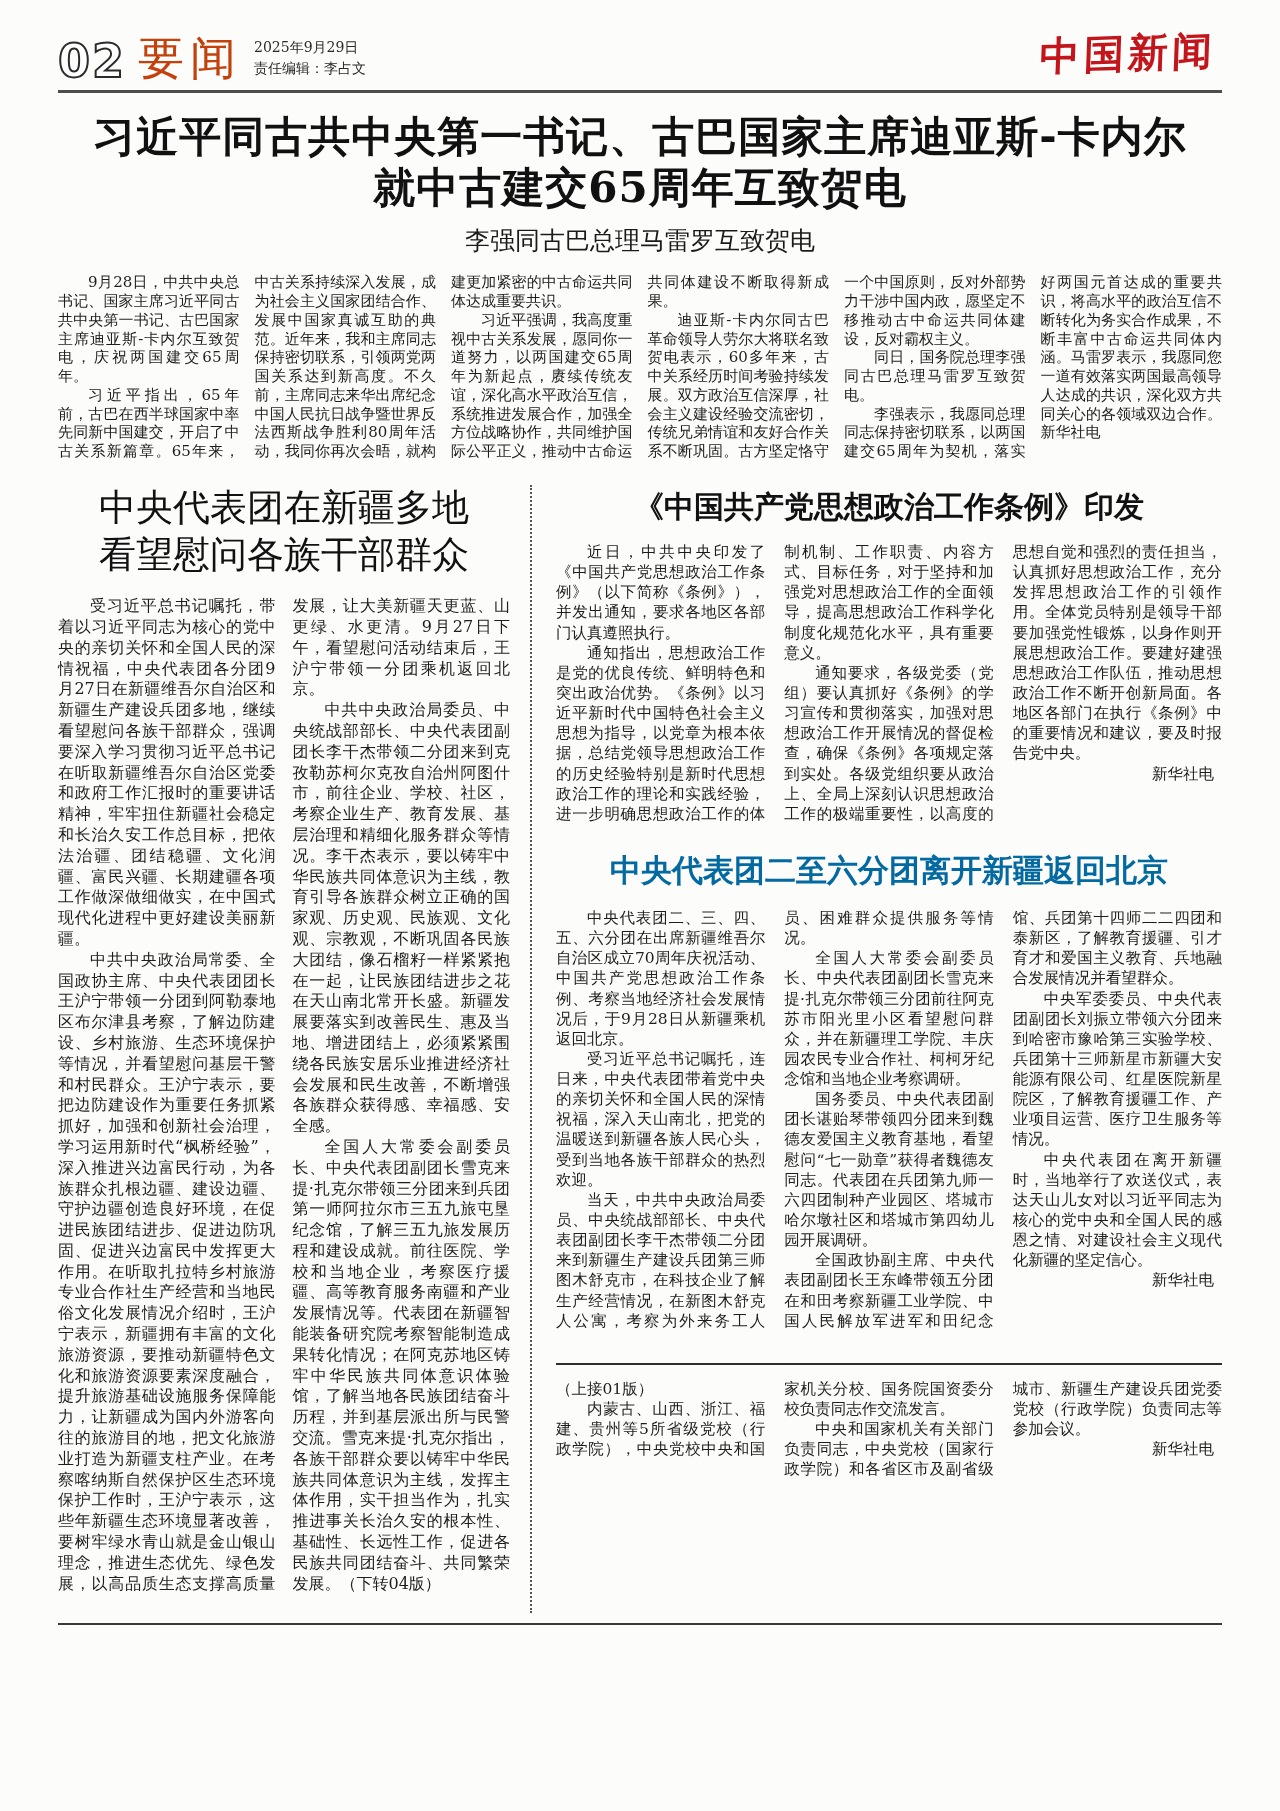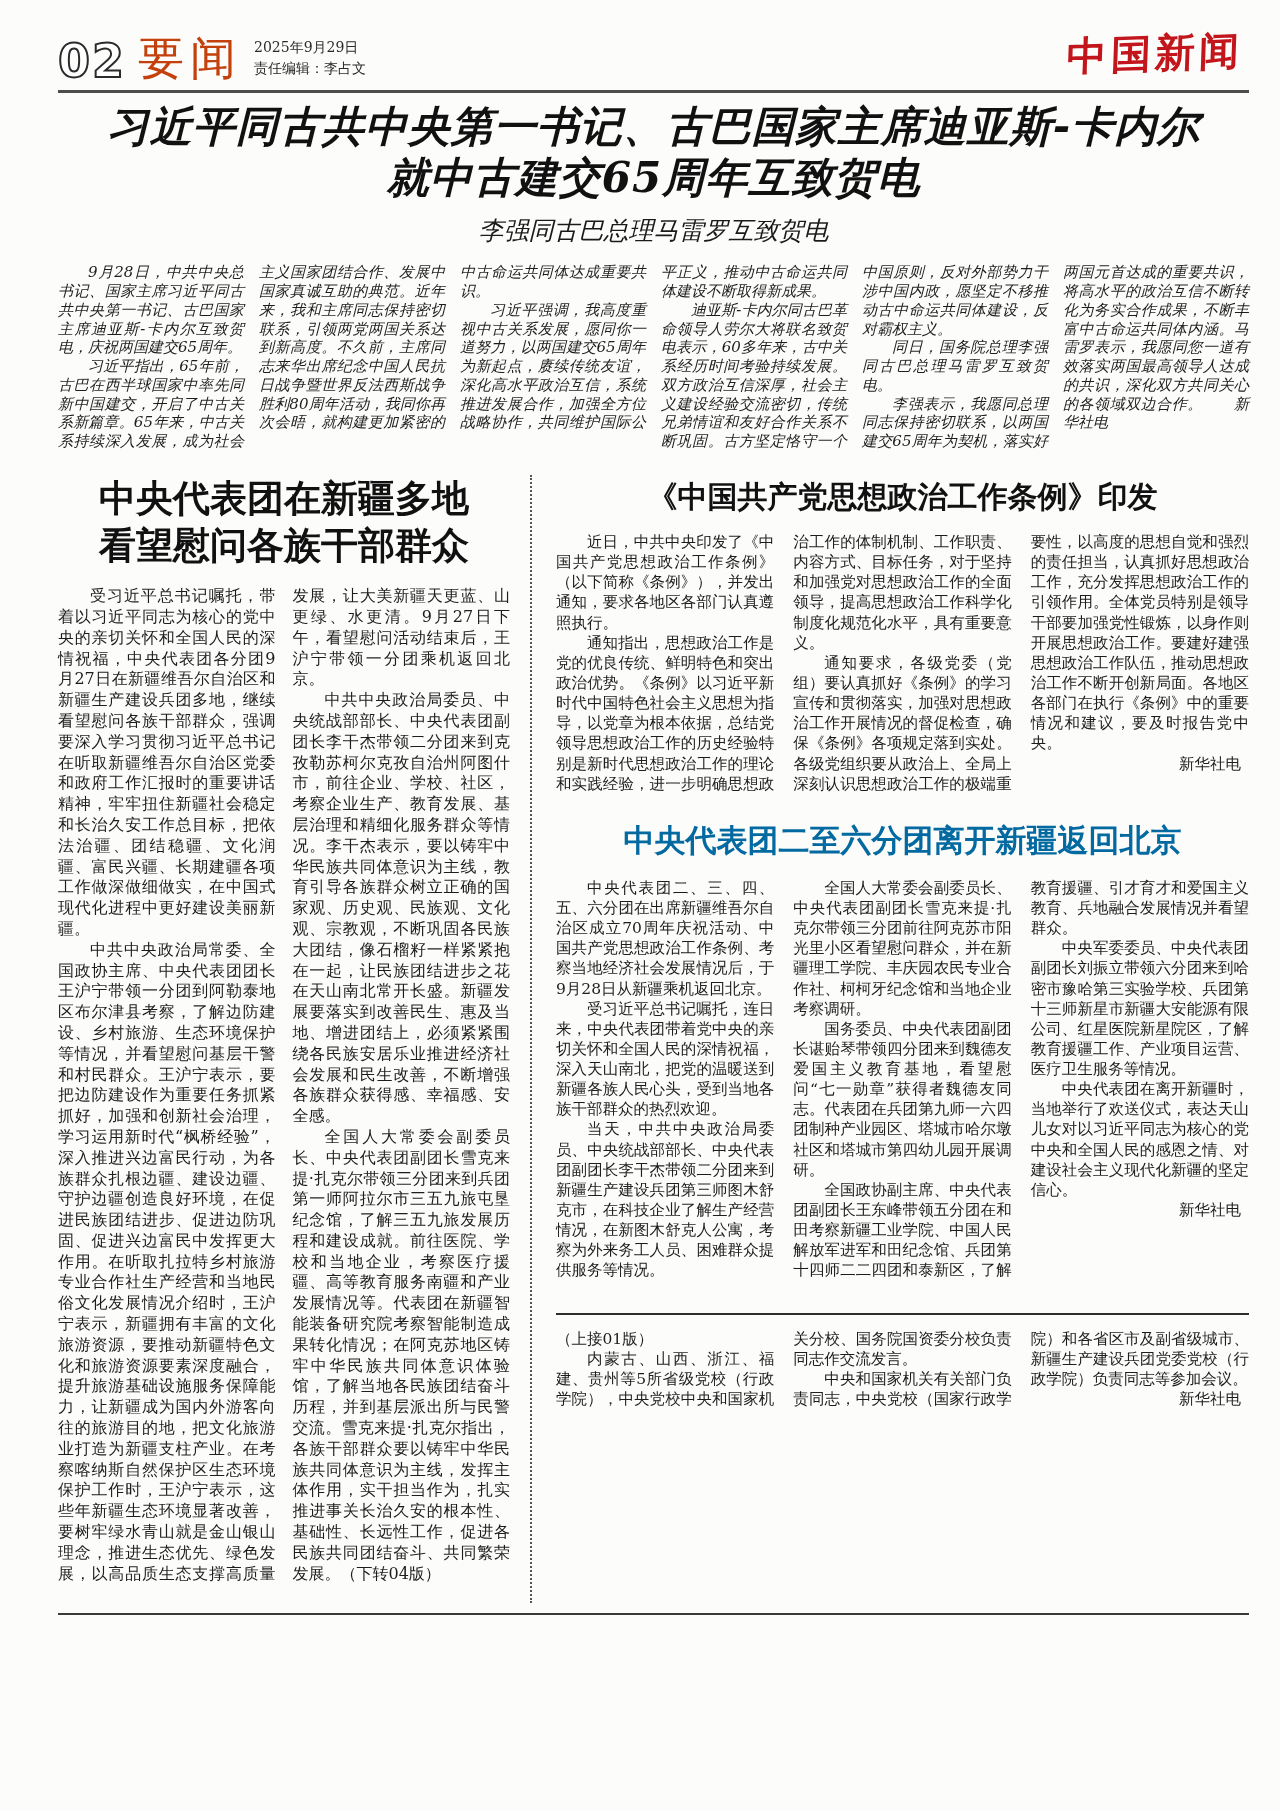--- a/index.html
+++ b/index.html
@@ -1,45 +1,45 @@
 <!DOCTYPE html>
 <html><head>
 <meta charset="utf-8">
 <style>
   * { margin:0; padding:0; box-sizing:border-box; }
   html,body { background:#9a9a9a; }
   .page {
     width:1280px; height:1811px; margin:0 auto;
     background:#fcfcfa; color:#1d1d1d;
-    padding:26px 31px 0 58px; overflow:hidden;
+    padding:26px 58px 0 58px; overflow:hidden;
     font-family:"DejaVu Serif","Liberation Serif",serif;
   }
   
   .masthead { display:flex; align-items:flex-end; justify-content:space-between;
               padding-bottom:9px; border-bottom:3px solid #4d4d4d; }
   .mast-left { display:flex; align-items:flex-end; gap:12px; }
   .page-num { font-family:"DejaVu Sans","Liberation Sans",sans-serif;
               font-size:46px; font-weight:700; line-height:.88;
               color:#fff; -webkit-text-stroke:2px #2b2b2b; letter-spacing:2px; }
   .section-name { font-size:46px; line-height:.95; letter-spacing:6px; color:#c2410c; }
   .mast-meta { font-size:14px; line-height:1.5; color:#2a2a2a; padding-bottom:2px; }
   .logo { font-size:40px; font-weight:900; letter-spacing:4px;
           transform:skewX(-4deg) rotate(-2deg); padding-right:6px; }
   
-  .lead { margin-top:8px;font-style:italic; }
+  .lead { margin-top:18px; }
   .lead .hl { text-align:center; font-size:42px; font-weight:900;
               line-height:1.22; letter-spacing:1px; color:#111; }
   .lead .sub { text-align:center; font-size:25px; font-weight:400; margin-top:11px; color:#1a1a1a; }
   .lead .body { margin-top:16px; columns:6; column-gap:15px;
                 font-size:15px; line-height:1.25; text-align:justify; }
   
   .lower { display:flex; margin-top:24px; min-height:1128px; align-items:stretch; }
   .col-left { flex:0 0 452px; width:452px; }
   .col-right { flex:1; margin-left:20px; border-left:2px dotted #555; padding-left:24px; }
-  .a2 .hl2 { text-align:center; font-size:37px; font-weight:700; line-height:1.26; color:#111; }
+  .a2 .hl2 { text-align:center; font-size:37px; font-weight:400; line-height:1.26; color:#111; }
   .a2 .body { margin-top:18px; columns:2; column-gap:17px;
               font-size:16px; line-height:1.3; text-align:justify; }
   .a3 .hl3 { text-align:center; font-size:30px; font-weight:800; margin:2px 0 14px; color:#111; }
   .a3 .body, .a4 .body, .cont .body {
       columns:3; column-gap:19px; font-size:15.5px; line-height:1.3; text-align:justify; }
   .a4 { margin-top:26px; }
   .a4 .hl4 { text-align:center; font-size:31px; font-weight:900; margin-bottom:16px; color:#0369a1; }
   .cont { margin-top:32px; border-top:2px solid #2e2e2e; padding-top:14px; }
   
   .para { text-indent:2em; }

